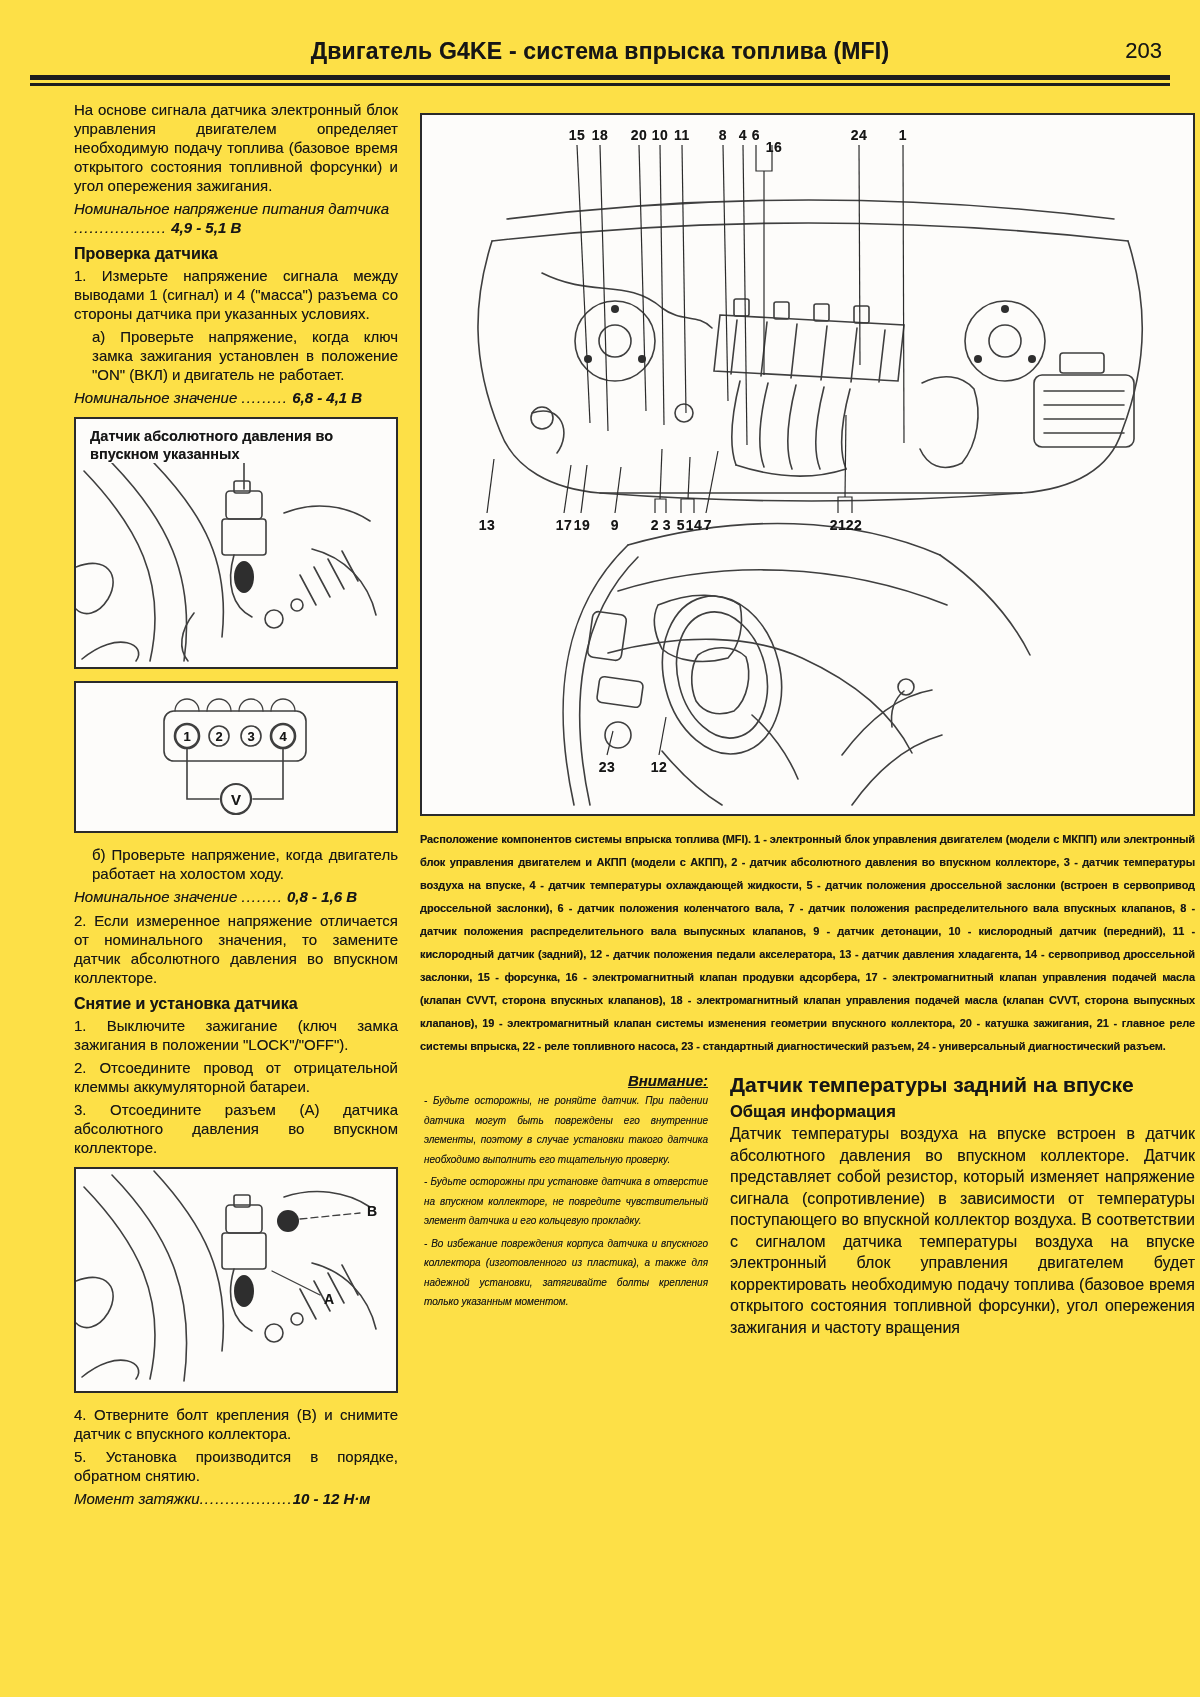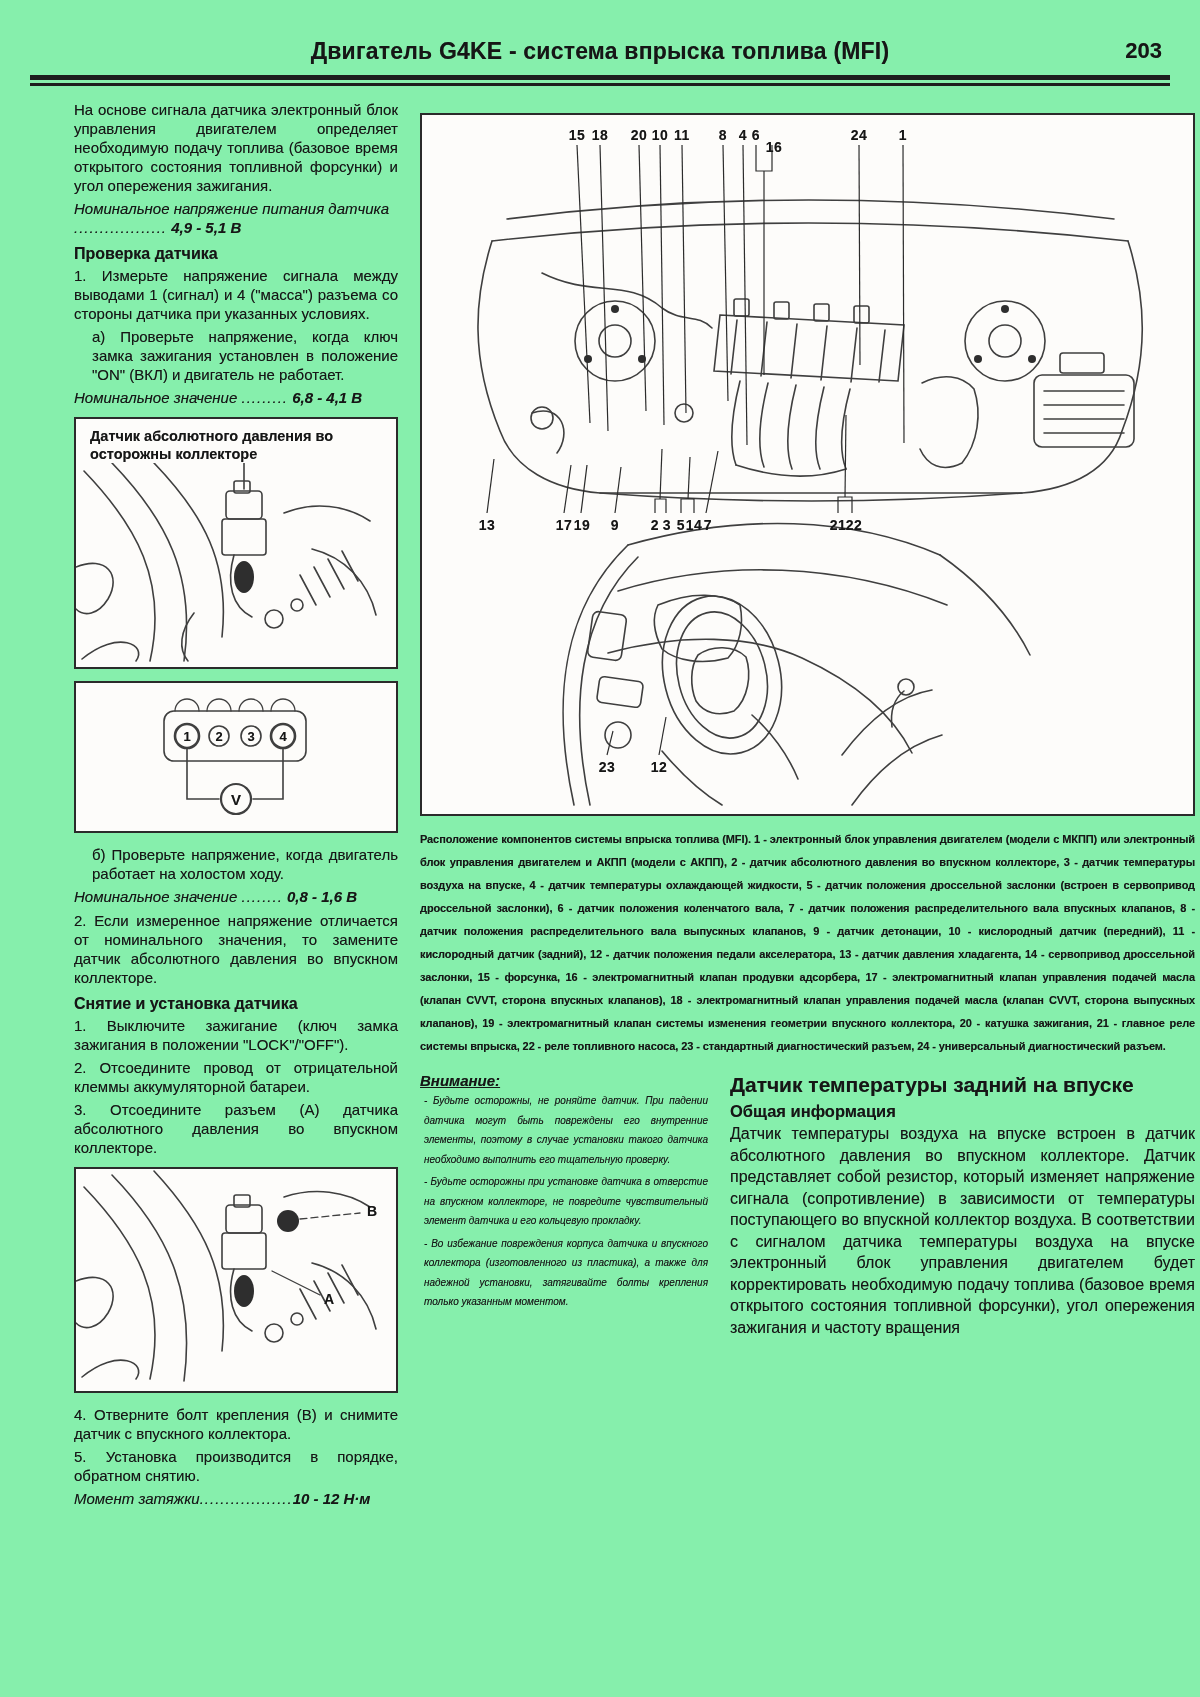--- a/index.html
+++ b/index.html
@@ -5,29 +5,29 @@
   html,body{margin:0;padding:0;}
   body{
     background:#e9e8e4;
     font-family:"Liberation Sans", sans-serif;
     color:#161616;
   }
   .page{
     position:relative;
     width:1200px;height:1697px;
     margin:0 auto;
-    background:#86efac;
+    background:#fde047;
     overflow:hidden;
     text-shadow:0 0 .5px rgba(20,20,20,.45);
   }
   
   .page-header{position:absolute;left:30px;top:38px;width:1140px;}
   .header-line{display:flex;align-items:baseline;justify-content:center;position:relative;}
   .title{font-size:23px;font-weight:700;margin:0 0 10px 0;letter-spacing:.2px;}
-  .page-num{position:absolute;right:8px;top:0;font-size:22px;font-weight:700;}
+  .page-num{position:absolute;right:8px;top:0;font-size:22px;font-weight:400;}
   .rule{height:0;border-top:5px solid #1d1d1d;border-bottom:3px solid #1d1d1d;padding-top:3px;}
   
   .left-col{position:absolute;left:74px;top:100px;width:324px;}
   .right-area{position:absolute;left:420px;top:113px;width:775px;}
   .body{font-size:15px;line-height:19px;margin:0 0 4px 0;text-align:justify;}
   .indent{margin-left:18px;}
   .spec{font-size:15px;line-height:19px;font-style:italic;margin:3px 0 5px 0;}
   .spec .spec-val{font-weight:700;white-space:nowrap;}
   .spec .dots{letter-spacing:1px;}
   h2.sec{font-size:16px;font-weight:700;margin:8px 0 3px 0;}
@@ -55,21 +55,21 @@
     font-size:14px;font-weight:700;letter-spacing:.5px;
   }
   
   .caption{
     font-size:11px;line-height:23px;font-weight:700;
     text-align:justify;margin:12px 0 14px 0;letter-spacing:-0.1px;
   }
   
   .bottom-row{display:flex;align-items:flex-start;}
   .warn-col{width:288px;margin-right:22px;flex:none;}
-  .warn-title{font-size:15px;font-style:italic;font-weight:700;text-decoration:underline;margin:0 0 2px 0;}
+  .warn-title{font-size:15px;font-style:italic;font-weight:700;text-decoration:underline;margin:0 0 2px 0;text-align:right;}
   .warn-item{font-size:10px;line-height:19.5px;font-style:italic;text-align:justify;margin:0 0 3px 0;padding-left:4px;}
   .air-col{flex:1;}
   .air-heading{font-size:21px;line-height:26px;font-weight:700;margin:0 0 4px 0;}
   .air-sub{font-size:16.5px;font-weight:700;margin:0 0 2px 0;}
   .air-body{font-size:16px;line-height:21.5px;text-align:justify;margin:0;}
   svg .ln{stroke:#3f3f3f;fill:none;stroke-width:1.6;stroke-linecap:round;}
   svg .ld{stroke:#2c2c2c;fill:none;stroke-width:1.2;}
   svg .fill{fill:#2e2e2e;stroke:none;}
 </style>
 </head>
@@ -91,21 +91,21 @@
 
     <p class="spec"><span>Номинальное напряжение питания датчика </span><span class="dots">..................</span><span class="spec-val"> 4,9 - 5,1 В</span></p>
 
     <h2 class="sec">Проверка датчика</h2>
     <p class="body">1. Измерьте напряжение сигнала между выводами 1 (сигнал) и 4 ("масса") разъема со стороны датчика при указанных условиях.</p>
     <p class="body indent">а) Проверьте напряжение, когда ключ замка зажигания установлен в положение "ON" (ВКЛ) и двигатель не работает.</p>
 
     <p class="spec"><span>Номинальное значение </span><span class="dots">.........</span><span class="spec-val"> 6,8 - 4,1 В</span></p>
 
     <figure class="frame" style="height:248px;">
-      <figcaption class="fig-cap">Датчик абсолютного давления во осторожны коллекторе</figcaption>
+      <figcaption class="fig-cap">Датчик абсолютного давления во впускном указанных</figcaption>
       <div class="figbody">
         <svg width="316" height="200" viewBox="0 0 316 200">
           <g class="ln">
             <path d="M8,8 C60,62 92,118 74,198"></path>
             <path d="M36,0 C90,56 120,112 108,198"></path>
             <path d="M78,0 C128,52 154,100 146,174"></path>
             <path d="M0,104 C30,92 46,112 32,136 C22,152 8,154 0,146"></path>
             <path d="M118,150 C104,168 102,186 112,198"></path>
             <line x1="168" y1="0" x2="168" y2="26"></line>
             <rect x="150" y="28" width="36" height="28" rx="4"></rect>

